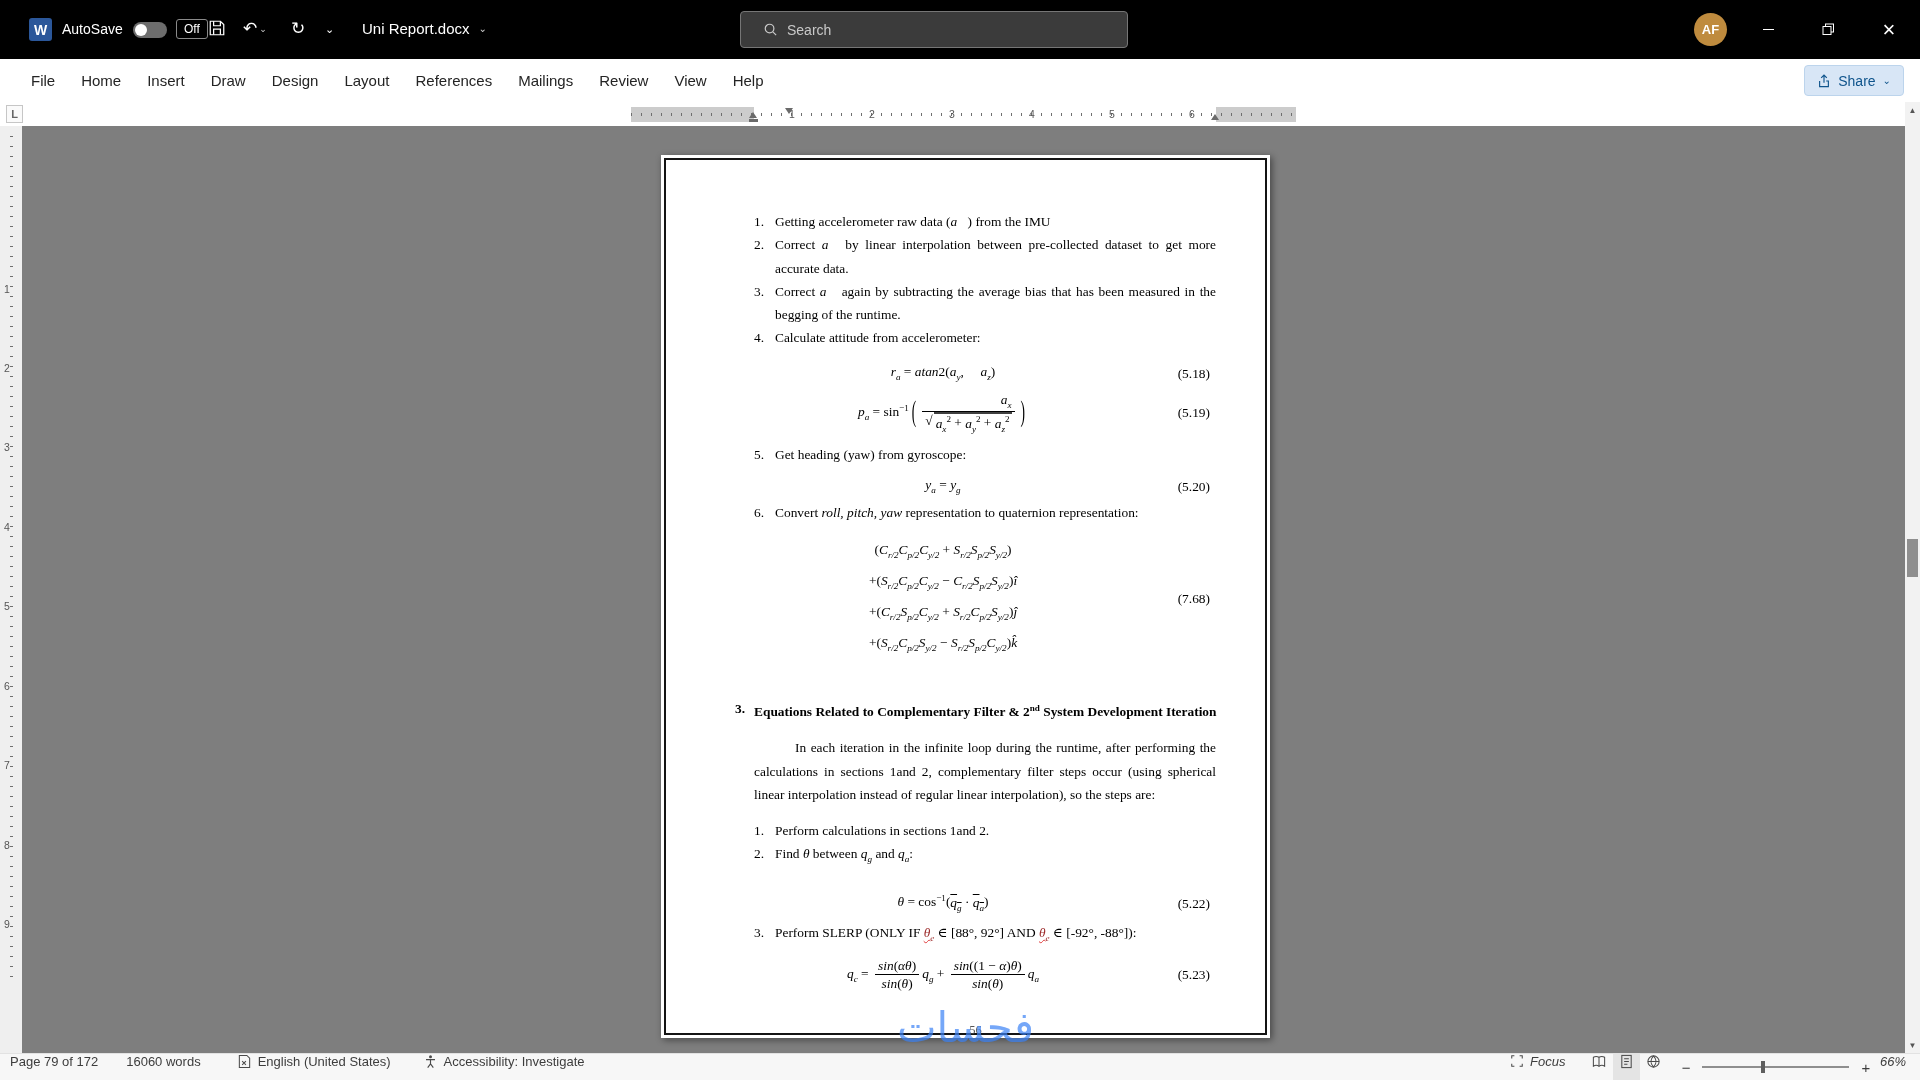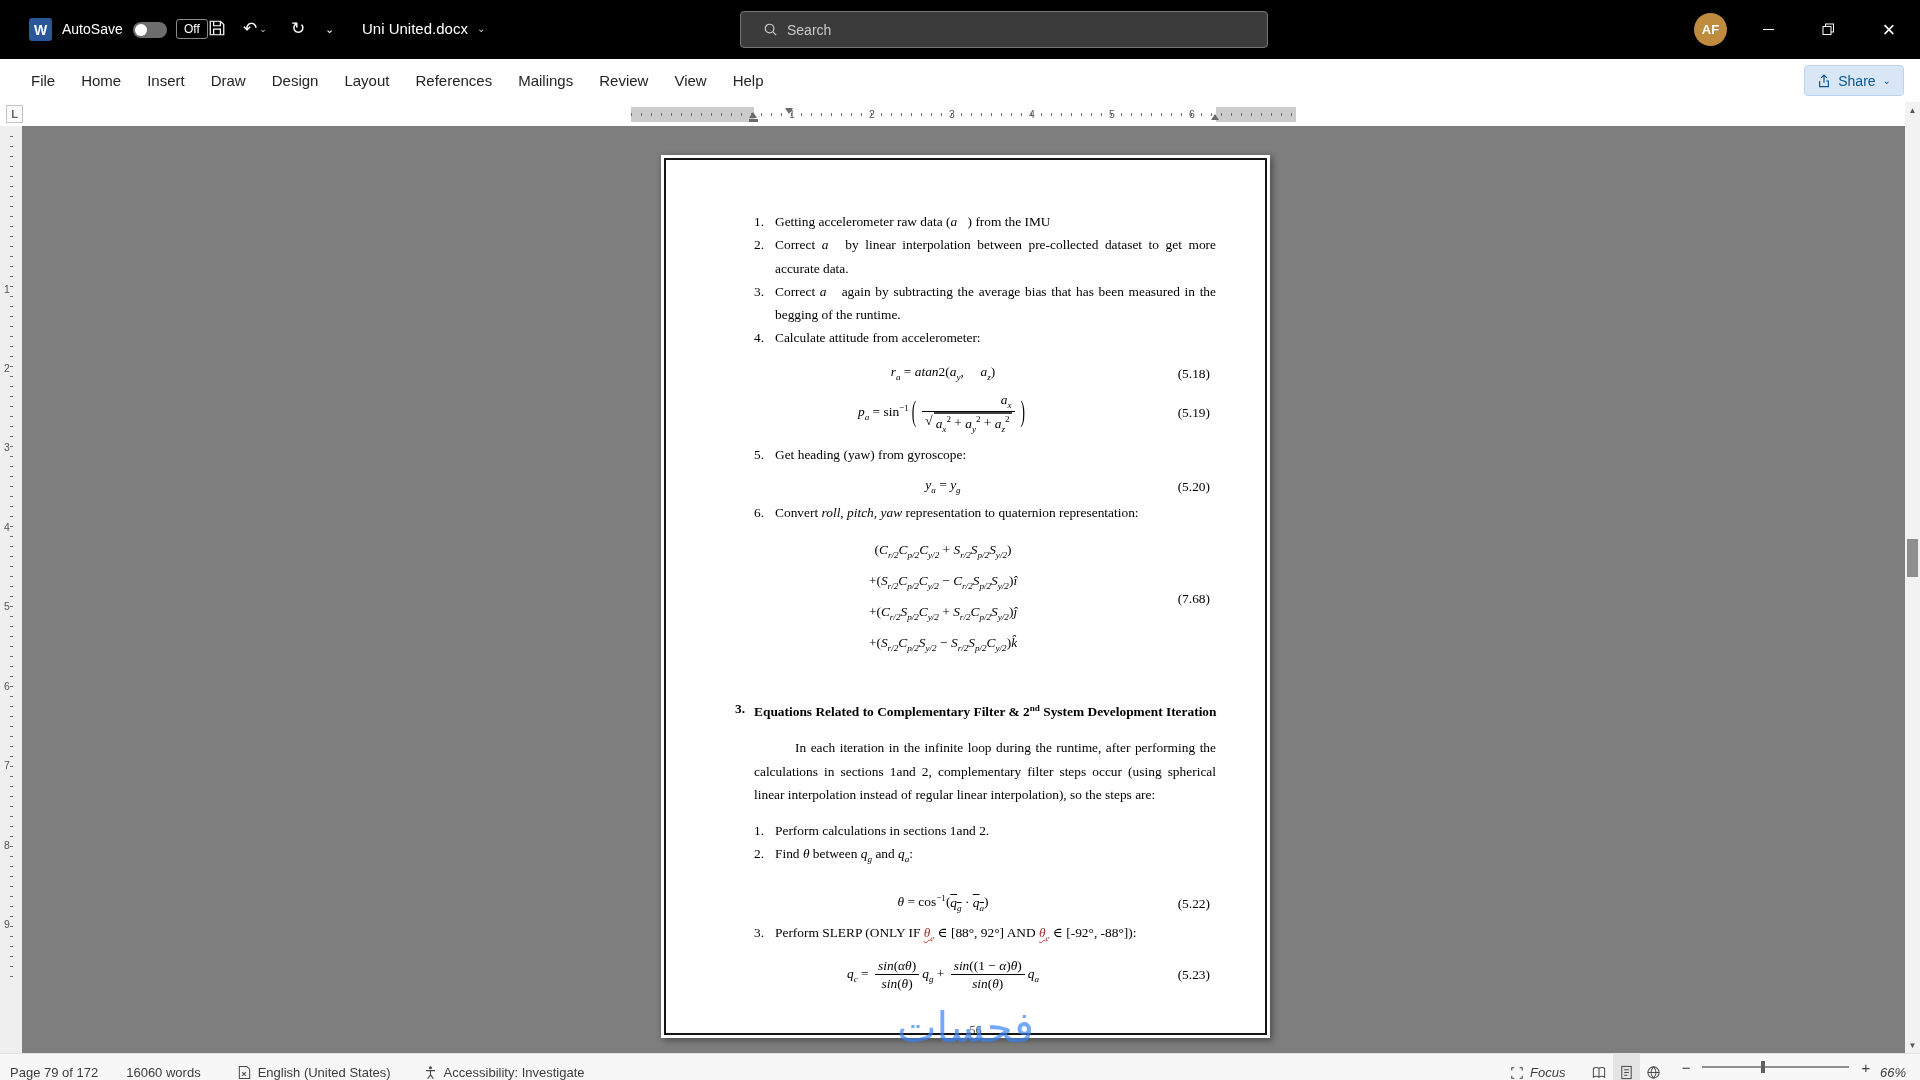--- a/index.html
+++ b/index.html
@@ -10,21 +10,21 @@
   .titlebar { position:absolute; top:0; left:0; width:100%; height:59px; background:#000; color:#fff; z-index:10; }
   .wlogo { position:absolute; left:29px; top:18px; width:23px; height:23px; background:#2b579a; color:#fff; border-radius:3px; font-weight:bold; font-size:14px; display:flex; align-items:center; justify-content:center; cursor:pointer; }
   .as-label { position:absolute; left:62px; top:21px; font-size:14px; }
   .toggle { position:absolute; left:133px; top:22px; width:34px; height:16px; border-radius:8px; background:#6d6d6d; cursor:pointer; }
   .knob { position:absolute; left:2px; top:2px; width:12px; height:12px; border-radius:50%; background:#fff; }
   .offchip { position:absolute; left:176px; top:19px; border:1px solid #8a8a8a; border-radius:3px; font-size:12px; padding:2px 7px; color:#fff; cursor:pointer; }
   .tbtn { position:absolute; background:none; border:none; color:#fff; font-size:17px; cursor:pointer; line-height:1; }
   .tbtn .mini { font-size:9px; margin-left:2px; vertical-align:2px; color:#cfcfcf; }
   .doctitle { position:absolute; left:362px; top:20px; font-size:15px; display:flex; gap:9px; align-items:center; cursor:pointer; }
   .doctitle .chev { font-size:10px; color:#cfcfcf; }
-  .searchbox { position:absolute; left:740px; top:11px; width:528px; height:37px; background:#3b3b3b; border:1px solid #767676; border-radius:4px; display:flex; align-items:center; padding-left:22px; gap:9px; color:#c9c9c9; font-size:14px; cursor:text; }
+  .searchbox { position:absolute; left:740px; top:11px; width:388px; height:37px; background:#3b3b3b; border:1px solid #767676; border-radius:4px; display:flex; align-items:center; padding-left:22px; gap:9px; color:#c9c9c9; font-size:14px; cursor:text; }
   .avatar { position:absolute; left:1694px; top:13px; width:33px; height:33px; border-radius:50%; background:#bf8b3e; display:flex; align-items:center; justify-content:center; font-size:13px; font-weight:bold; color:#fff; cursor:pointer; }
   .winbtn { position:absolute; top:0; width:46px; height:59px; display:flex; align-items:center; justify-content:center; color:#fff; cursor:pointer; }
   .minglyph { display:block; width:11px; border-top:1.4px solid #fff; }
   .closeglyph { font-size:22px; font-weight:300; line-height:1; }
 
   
   .menubar { position:absolute; top:59px; left:0; width:100%; height:43px; background:#fff; display:flex; align-items:center; padding-left:18px; z-index:9; }
   .mtab { font-size:15px; color:#242424; padding:0 13px; height:100%; display:flex; align-items:center; cursor:pointer; }
   .share { position:absolute; right:16px; top:6px; height:31px; display:flex; align-items:center; gap:7px; background:#d8e6f6; color:#0f548c; border:1px solid #bcd4ec; border-radius:4px; padding:0 12px; font-size:14px; cursor:pointer; }
   .share .chev { font-size:10px; }
@@ -72,21 +72,21 @@
   .h3 { display:flex; font-weight:bold; white-space:nowrap; margin-top:36px; }
   .h3 .ln { width:19px; flex:none; }
   .para { margin-left:19px; text-indent:41px; text-align:justify; margin-top:12px; }
   .pgnum { text-align:center; margin-top:26px; color:#555; font-size:12.5px; }
   .watermark { position:absolute; left:50%; bottom:-14px; transform:translateX(-50%); font-size:42px; color:#3b82f6; opacity:.7; filter:blur(.4px); font-family:"DejaVu Sans",sans-serif; white-space:nowrap; pointer-events:none; }
 
   
   .statusbar { position:absolute; bottom:0; left:0; width:100%; height:27px; background:#f7f7f7; border-top:1px solid #e2e2e2; display:flex; align-items:center; font-size:13px; color:#3d3d3d; z-index:15; }
   .sb-left { display:flex; align-items:center; height:100%; }
   .sb-right { display:flex; align-items:center; height:100%; margin-left:auto;font-style:italic; }
-  .sbseg { display:flex; align-items:flex-end; gap:6px; height:100%; padding:0 6px; cursor:pointer; }
+  .sbseg { display:flex; align-items:flex-start; gap:6px; height:100%; padding:0 6px; cursor:pointer; }
   .sbseg.active { background:#e4e4e4; }
   .ztrack { width:147px; height:2px; background:#8f8f8f; position:relative; margin:0 8px; cursor:pointer; }
   .zthumb { position:absolute; left:40%; top:-5px; width:4px; height:12px; background:#5f5f5f; }
   .zbtn { font-size:15px; color:#3d3d3d; padding:0 4px; cursor:pointer; }
   svg.icn { display:block; }
 </style>
 </head>
 <body>
 
 <div class="titlebar">
@@ -99,21 +99,21 @@
   <button class="tbtn" style="left:208px; top:19px;">
     <svg class="icn" width="18" height="18" viewBox="0 0 16 16">
         <path d="M2 2h9l3 3v9H2z" fill="none" stroke="#fff" stroke-width="1.1"></path>
         <path d="M5 2v4h6V2M5 14V9h6v5" fill="none" stroke="#fff" stroke-width="1.1"></path>
       </svg>
   </button>
   <button class="tbtn" style="left:243px; top:20px;"><span>↶</span><span class="mini">⌄</span></button>
   <button class="tbtn" style="left:291px; top:20px;"><span>↻</span></button>
   <button class="tbtn" style="left:325px; top:24px; font-size:11px;"><span>⌄</span></button>
   <div class="doctitle">
-    <span>Uni United.docx</span>
+    <span>Uni Report.docx</span>
     <span class="chev">⌄</span>
   </div>
   <div class="searchbox">
     <svg class="icn" width="15" height="15" viewBox="0 0 16 16">
         <circle cx="7" cy="7" r="4.6" fill="none" stroke="#c9c9c9" stroke-width="1.3"></circle>
         <path d="M10.5 10.5L14 14" stroke="#c9c9c9" stroke-width="1.3"></path>
       </svg>
     <span>Search</span>
   </div>
   <div class="avatar">AF</div>

